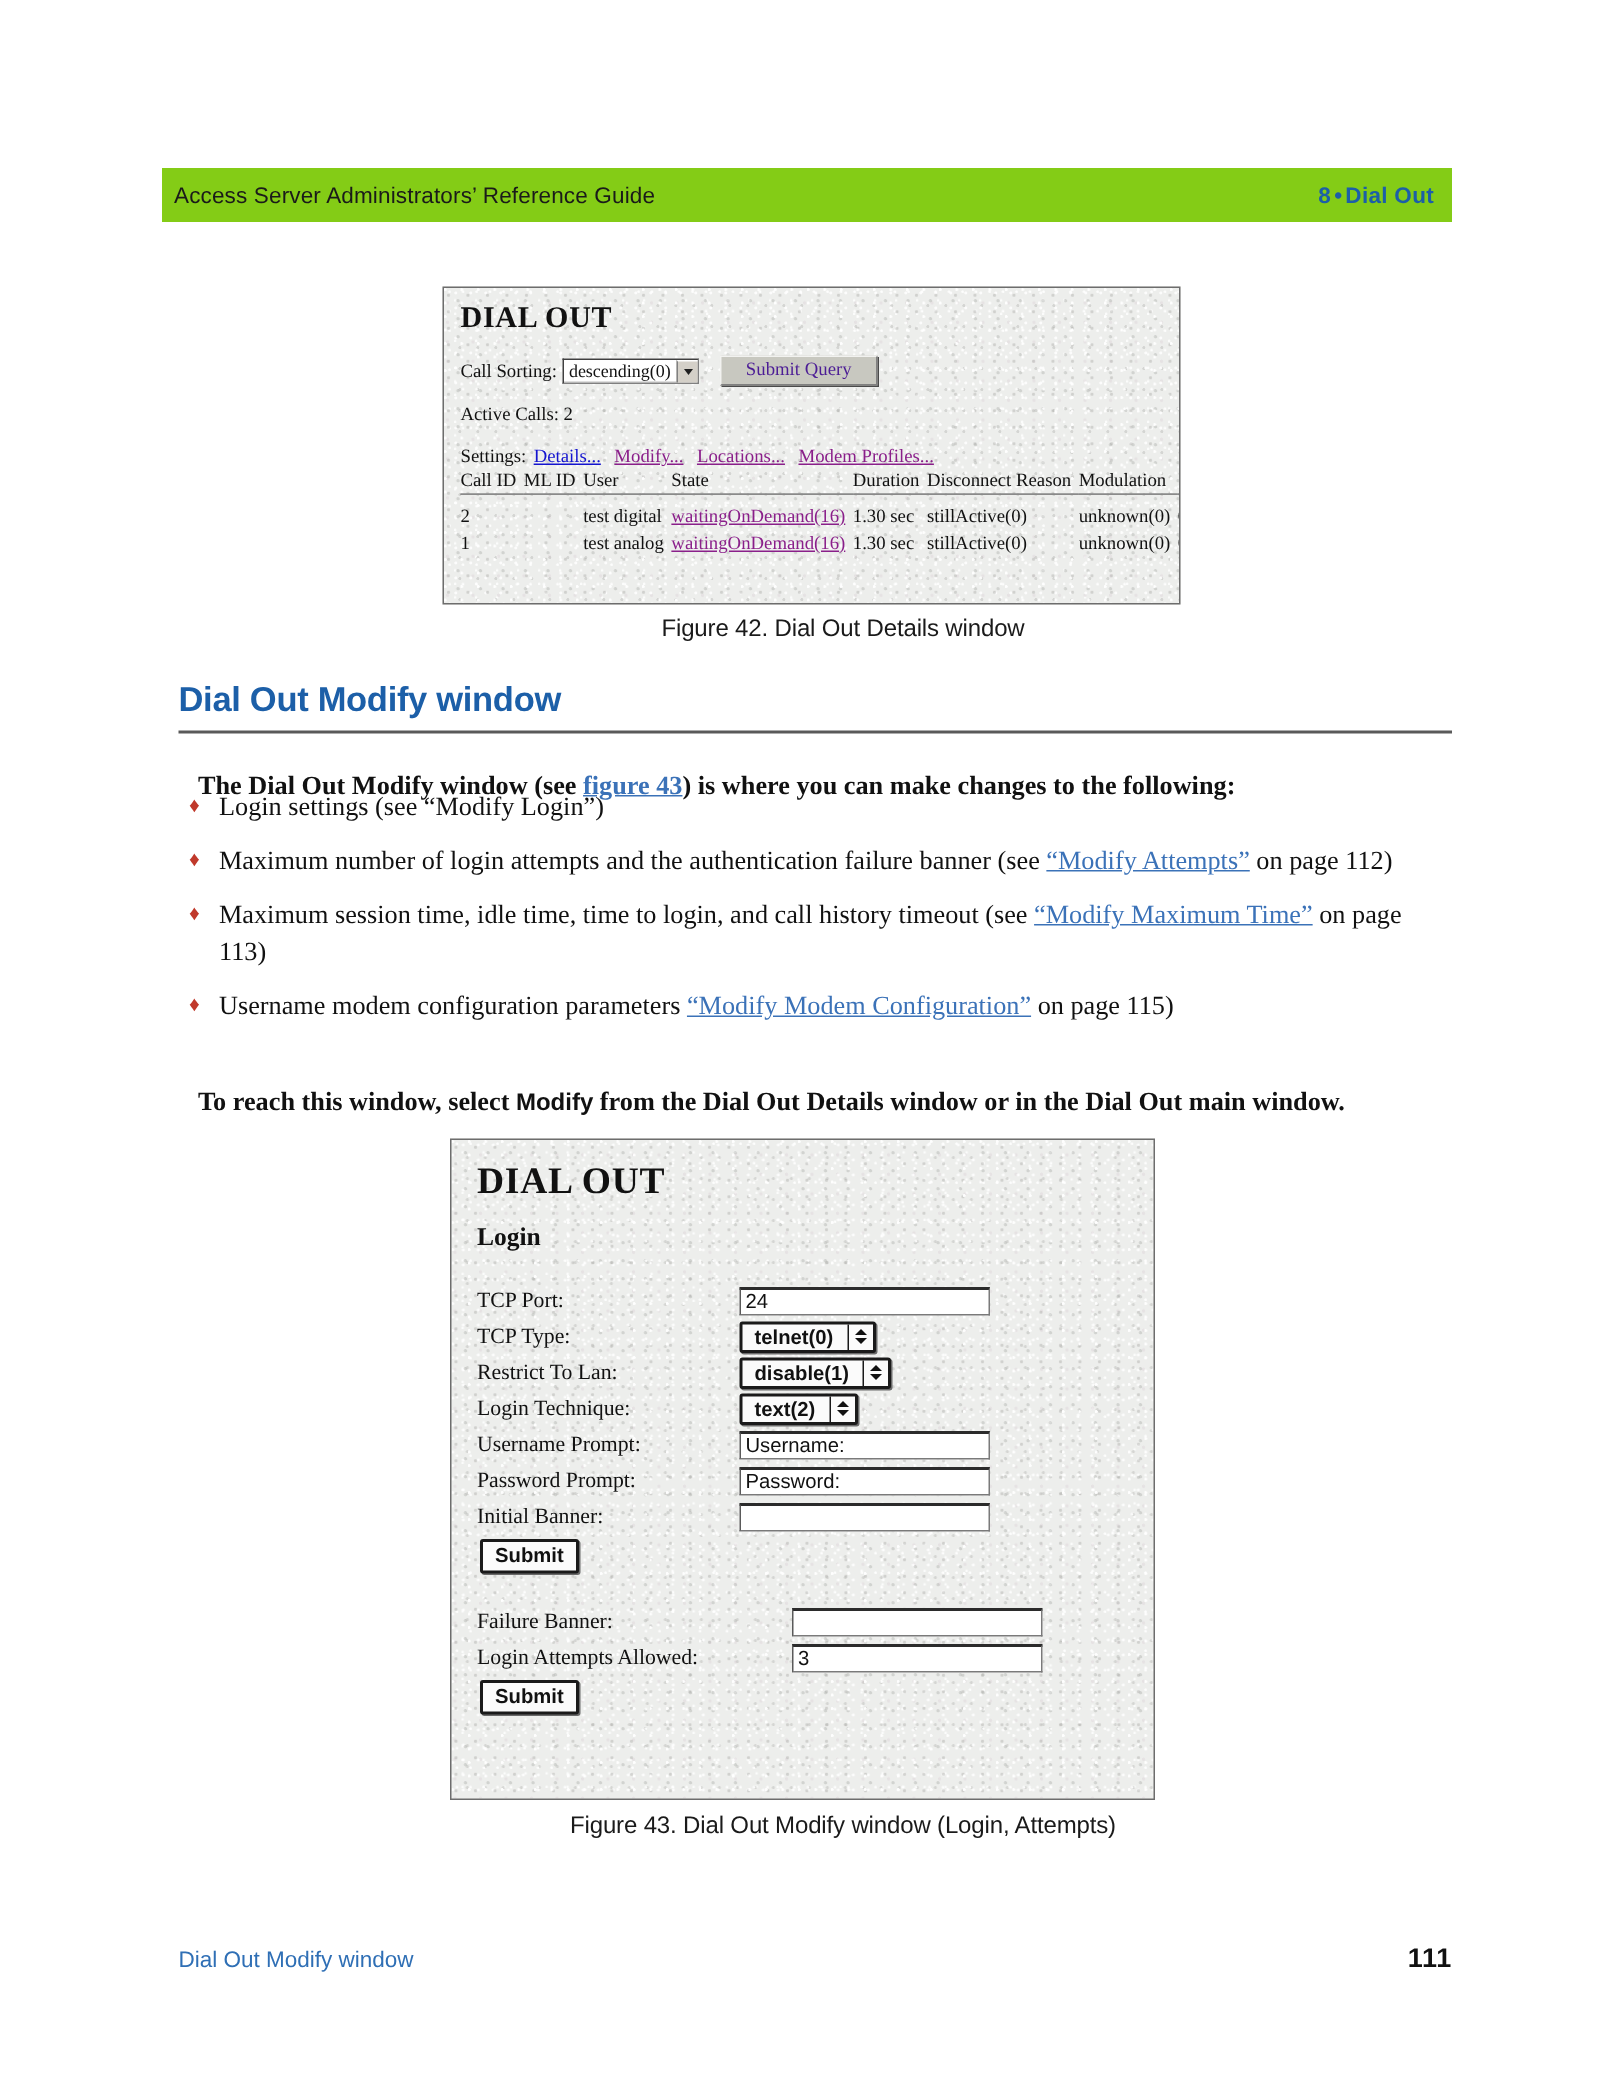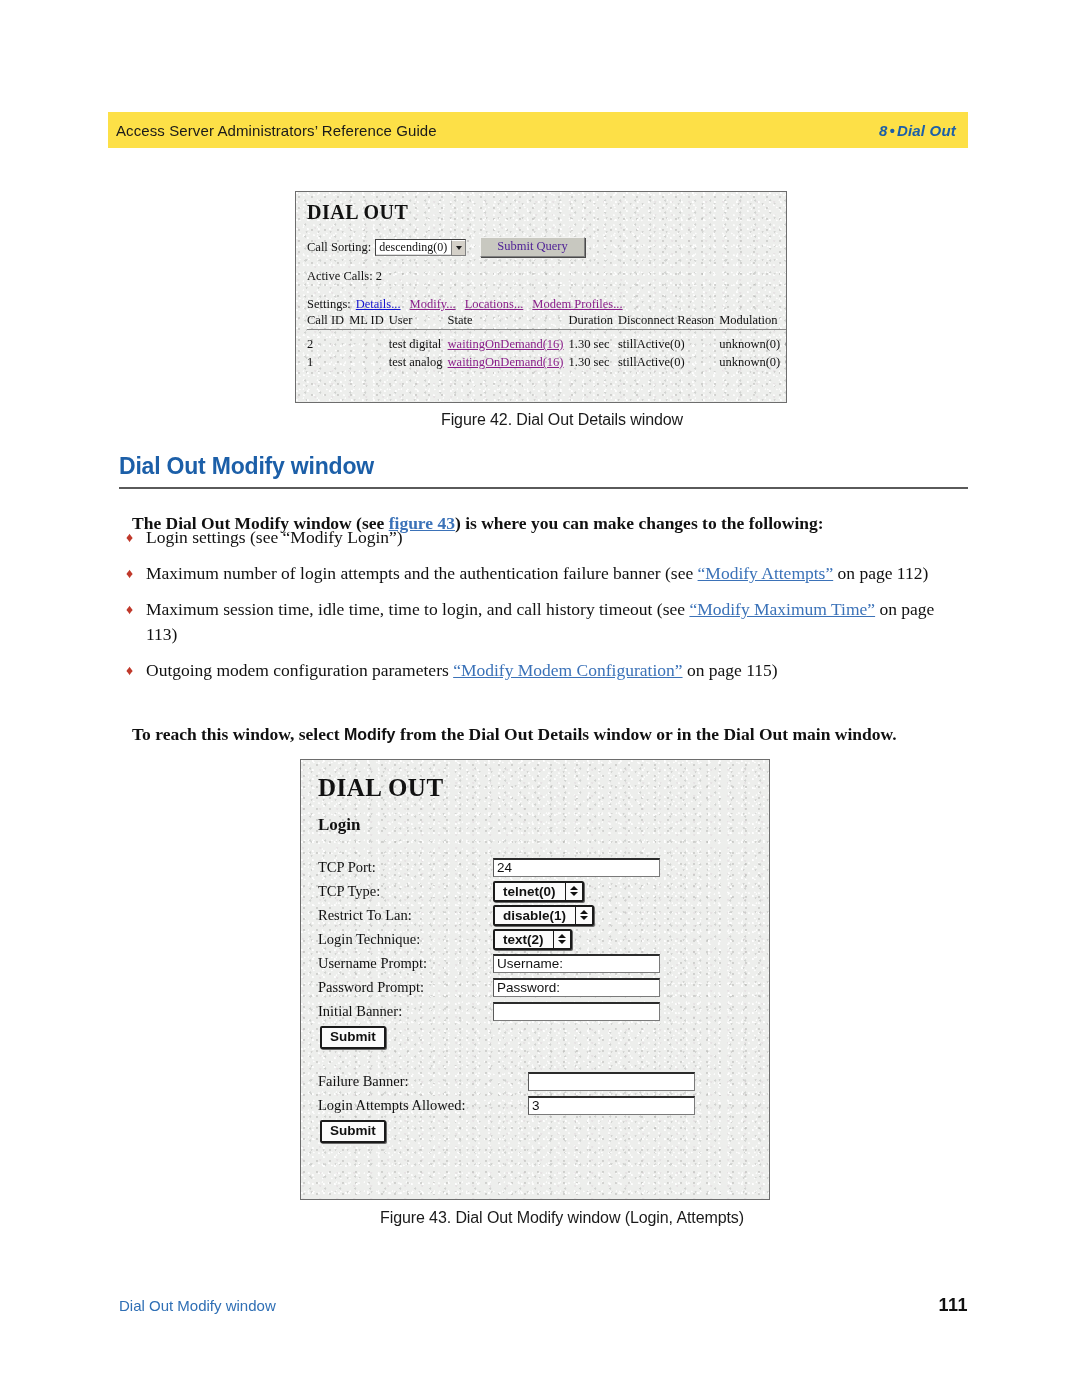--- a/index.html
+++ b/index.html
@@ -18,39 +18,38 @@
     overflow: hidden;
   }
 
   
   .page-header {
     position: absolute;
     left: 108px;
     top: 112px;
     width: 860px;
     height: 36px;
-    background: #fde047;
+    background: #84cc16;
     display: flex;
     align-items: center;
     justify-content: space-between;
     padding: 0 12px 0 8px;
   }
   .header-left {
     font-family: "Liberation Sans", sans-serif;
     font-size: 15px;
     color: #1a1a1a;
     letter-spacing: 0.1px;
   }
   .header-right {
     font-family: "Liberation Sans", sans-serif;
     font-size: 15px;
     font-weight: bold;
     color: #1c5fa8;
     letter-spacing: 0.2px;
-    font-style: italic;
   }
   .header-right .dot { padding: 0 2px; }
 
   
   .fig42-wrap {
     position: absolute;
     left: 295px;
     top: 191px;
     width: 492px;
     height: 212px;
@@ -467,21 +466,21 @@
   <div class="bullet-item">
     <span class="mark">♦</span>
     <span class="txt"><span>Maximum number of login attempts and the authentication failure banner (see </span><a class="xref" href="#">“Modify Attempts”</a><span> on page 112)</span></span>
   </div>
   <div class="bullet-item">
     <span class="mark">♦</span>
     <span class="txt"><span>Maximum session time, idle time, time to login, and call history timeout (see </span><a class="xref" href="#">“Modify Maximum Time”</a><span> on page 113)</span></span>
   </div>
   <div class="bullet-item">
     <span class="mark">♦</span>
-    <span class="txt"><span>Outgoing modem configuration parameters </span><a class="xref" href="#">“Modify Modem Configuration”</a><span> on page 115)</span></span>
+    <span class="txt"><span>Username modem configuration parameters </span><a class="xref" href="#">“Modify Modem Configuration”</a><span> on page 115)</span></span>
   </div>
 </div>
 
 <p class="body-text" id="closing-para">
   <span>To reach this window, select </span><span class="sans-inline">Modify</span><span> from the Dial Out Details window or in the Dial Out main window.</span>
 </p>
 
 <div class="fig43-wrap">
   <div class="screenshot">
     <div class="f43-pad">

